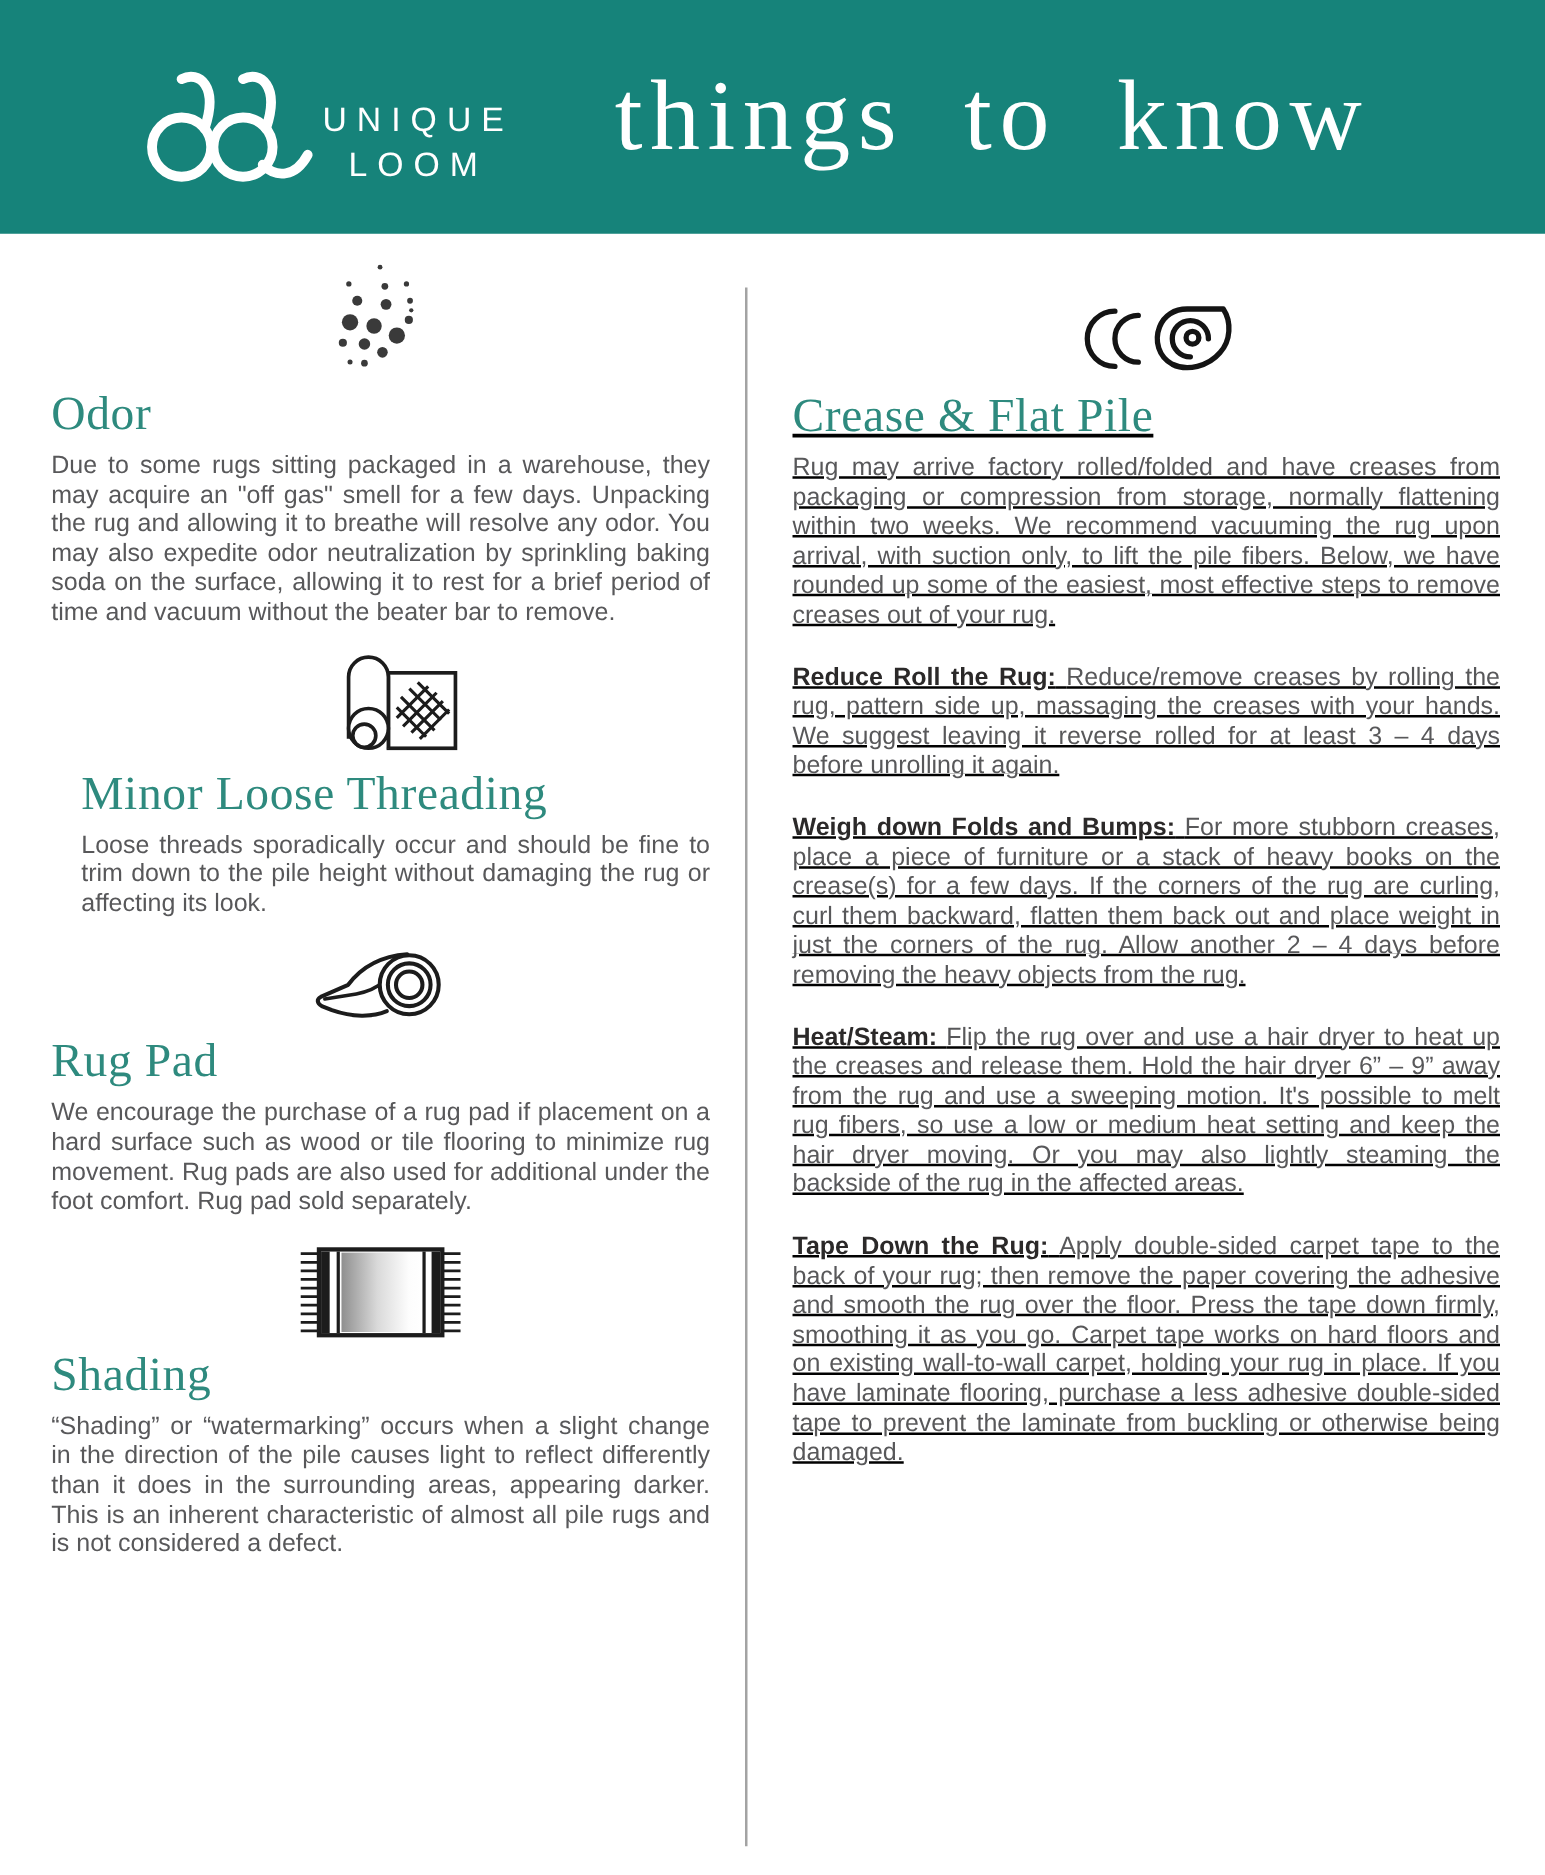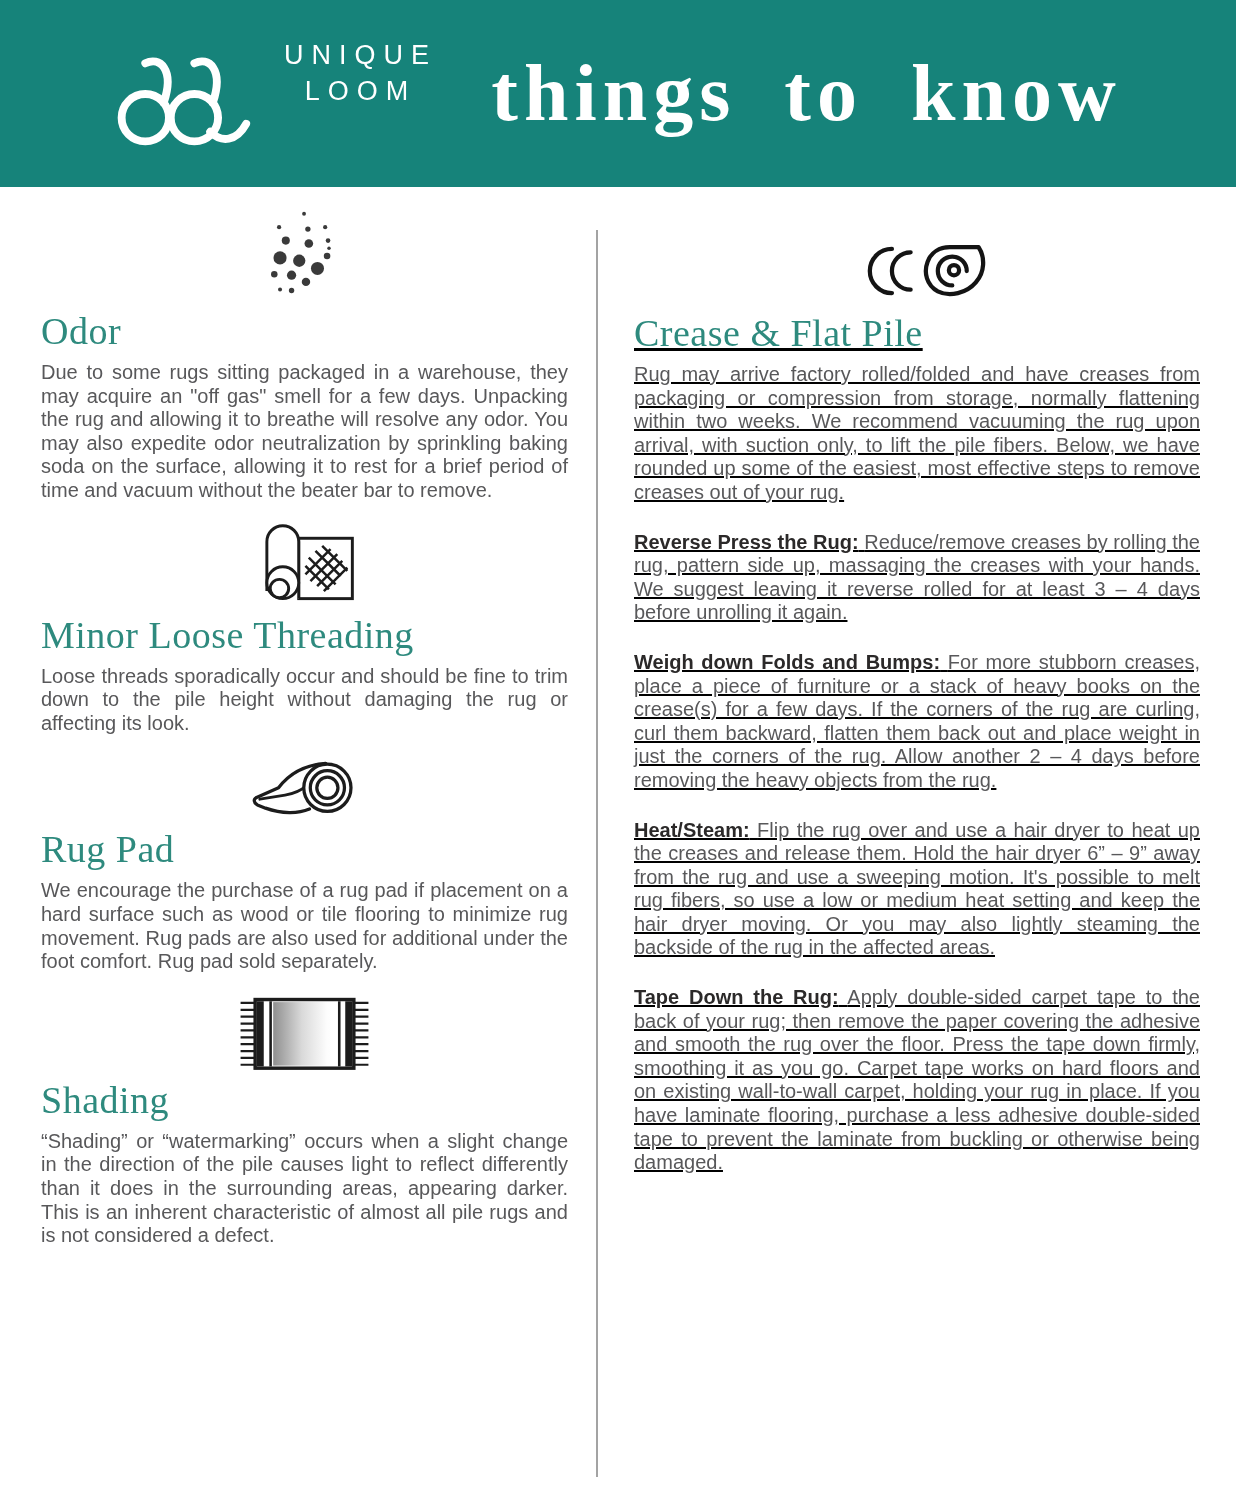--- a/index.html
+++ b/index.html
@@ -21,40 +21,39 @@
   }
   
   .band{
     height:187px;
     background:var(--band);
     display:flex;
     align-items:center;
   }
   .logo-group{
     display:flex;
-    align-items:flex-start;
+    align-items:flex-end;
     margin-left:108px;
-    gap:26px;
     flex:0 0 auto;
   }
   .brand{
     color:#ffffff;
     font-size:27px;
     letter-spacing:8px;
     line-height:1.35;
     text-align:center;
     font-weight:400;
   }
   .brand span{display:block;}
   .band h1{
     flex:1;
     text-align:center;
     padding-right:60px;
     font-family:"Liberation Serif",serif;
-    font-weight:700;
+    font-weight:400;
     color:#ffffff;
     font-size:80px;
     letter-spacing:6px;
     word-spacing:22px;
     white-space:nowrap;
   }
   
   .cols{
     position:relative;
     display:flex;
@@ -83,21 +82,21 @@
   }
   p.body{
     font-size:20px;
     line-height:1.18;
     color:var(--body);
     text-align:justify;
   }
   p.tip{margin-top:26px;}
   p.tip b{color:var(--label);font-weight:700;}
   .mt20{margin-top:20px;}
-  .mt16{margin-top:16px;}
+  .mt16{margin-top:16px;margin-left:24px;}
   .mt18{margin-top:18px;}
 </style>
 </head>
 <body>
 
 <div class="page">
 
   <header class="band">
     <div class="logo-group">
       <svg width="150" height="114" viewBox="0 0 170 130" aria-hidden="true">
@@ -223,21 +222,21 @@
               <path d="M80,18 A22,22 0 1 0 80,62" fill="#ffffff"></path>
               <path d="M126,12 L160,12 C168,24 167,42 157,53 C146,66 126,71 112,64 C99,57 95,42 100,29 C104,18 114,12 126,12 Z" fill="#ffffff"></path>
               <path d="M146,40 A17,17 0 1 0 129,57" fill="none"></path>
               <circle cx="131" cy="39" r="6" fill="none"></circle>
             </g>
           </svg>
         </div>
         <h2>Crease &amp; Flat Pile</h2>
         <p class="body">Rug may arrive factory rolled/folded and have creases from packaging or compression from storage, normally flattening within two weeks. We recommend vacuuming the rug upon arrival, with suction only, to lift the pile fibers. Below, we have rounded up some of the easiest, most effective steps to remove creases out of your rug.</p>
 
-        <p class="body tip"><b>Reverse Press the Rug:</b> <span>Reduce/remove creases by rolling the rug, pattern side up, massaging the creases with your hands. We suggest leaving it reverse rolled for at least 3 – 4 days before unrolling it again.</span></p>
+        <p class="body tip"><b>Reduce Roll the Rug:</b> <span>Reduce/remove creases by rolling the rug, pattern side up, massaging the creases with your hands. We suggest leaving it reverse rolled for at least 3 – 4 days before unrolling it again.</span></p>
 
         <p class="body tip"><b>Weigh down Folds and Bumps:</b> <span>For more stubborn creases, place a piece of furniture or a stack of heavy books on the crease(s) for a few days. If the corners of the rug are curling, curl them backward, flatten them back out and place weight in just the corners of the rug. Allow another 2 – 4 days before removing the heavy objects from the rug.</span></p>
 
         <p class="body tip"><b>Heat/Steam:</b> <span>Flip the rug over and use a hair dryer to heat up the creases and release them. Hold the hair dryer 6” – 9” away from the rug and use a sweeping motion. It's possible to melt rug fibers, so use a low or medium heat setting and keep the hair dryer moving. Or you may also lightly steaming the backside of the rug in the affected areas.</span></p>
 
         <p class="body tip"><b>Tape Down the Rug:</b> <span>Apply double-sided carpet tape to the back of your rug; then remove the paper covering the adhesive and smooth the rug over the floor. Press the tape down firmly, smoothing it as you go. Carpet tape works on hard floors and on existing wall-to-wall carpet, holding your rug in place. If you have laminate flooring, purchase a less adhesive double-sided tape to prevent the laminate from buckling or otherwise being damaged.</span></p>
       </div>
 
     </section>
   </main>

